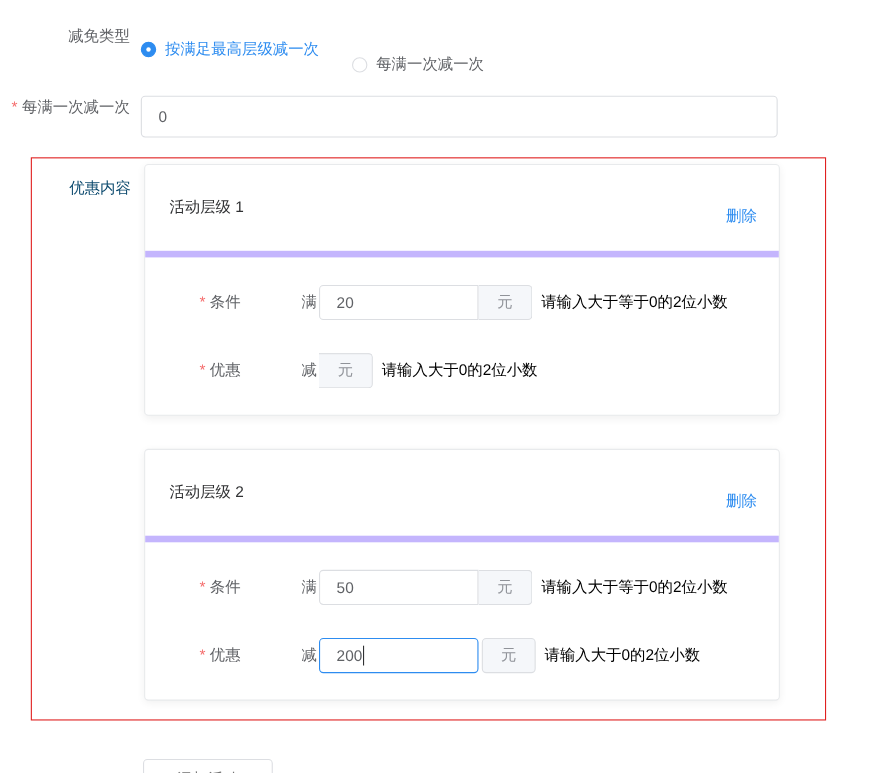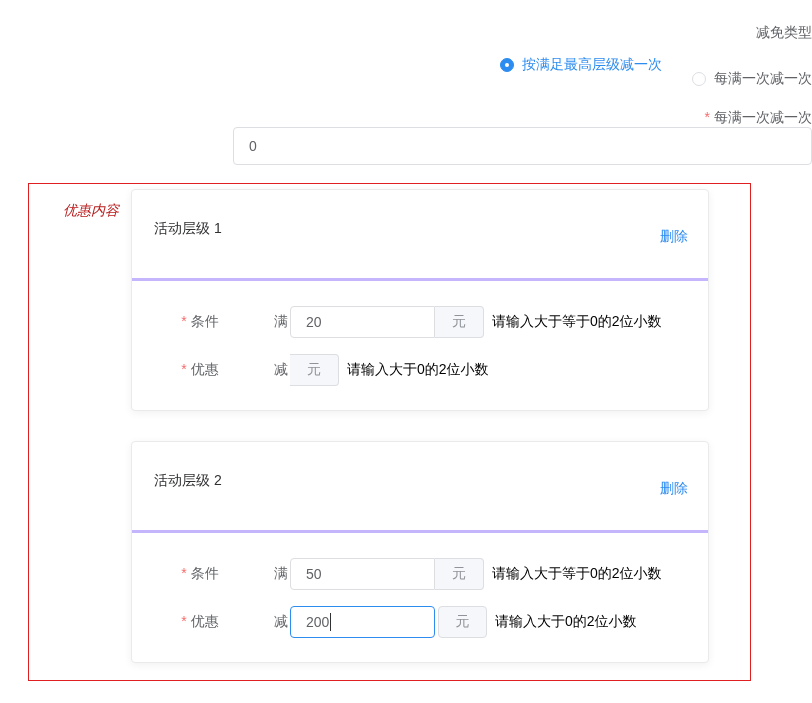--- a/index.html
+++ b/index.html
@@ -10,21 +10,21 @@
   *{box-sizing:border-box;}
   html,body{margin:0;padding:0;background:#fff;}
   body{
     width:812px;height:703px;overflow:hidden;
     font-family:"Liberation Sans","DejaVu Sans",sans-serif;
     font-size:14px;color:#606266;
   }
   .page{position:relative;width:812px;height:703px;padding-top:22px;}
 
   
-  .form-row{display:flex;align-items:flex-end;flex-direction:column;}
+  .form-row{display:flex;align-items:flex-start;}
   .form-label{width:118px;flex:none;text-align:right;color:#606266;line-height:20px;}
   .asterisk{color:var(--asterisk);margin-right:4px;}
 
   
   .row-radio{margin-bottom:19px;}
   .radio-group{display:flex;align-items:center;margin-left:10px;}
   .radio{display:flex;align-items:center;cursor:pointer;}
   .radio + .radio{margin-left:30px;margin-top:28px;}
   .radio-circle{
     width:14px;height:14px;border-radius:50%;
@@ -46,40 +46,40 @@
     font-family:inherit;
   }
 
   
   .content-box{
     margin:18px 0 0 28px;width:723px;
     border:1px solid var(--highlight);
     padding:5px 0 17px 0;
     display:flex;align-items:flex-start;
   }
-  .box-label{width:90px;flex:none;text-align:right;padding-top:13px;color:#b91c1c;font-style:italic;}
+  .box-label{width:90px;flex:none;text-align:right;padding-top:13px;color:#0c4a6e;}
   .tiers{margin-left:12px;width:578px;}
 
   
   .card{
     width:578px;background:#fff;border:1px solid #e8eaec;border-radius:4px;
     box-shadow:0 2px 8px rgba(0,0,0,0.06);
   }
   .card + .card{margin-top:30px;}
-  .card-header{position:relative;padding:28px 20px 40px 22px;border-bottom:3px solid #c4b5fd;}
+  .card-header{position:relative;padding:28px 20px 30px 22px;border-bottom:6px solid #c4b5fd;}
   .card-title{color:#303133;line-height:20px;}
   .delete-link{
     position:absolute;top:36px;right:20px;color:var(--primary);
     cursor:pointer;text-decoration:none;line-height:20px;
   }
   .card-body{padding:25px 0 24px 0;}
 
   
   .field-row{display:flex;align-items:center;height:32px;}
-  .field-row + .field-row{margin-top:16px;}
+  .field-row + .field-row{margin-top:30px;}
   .field-label{width:136px;flex:none;text-align:center;color:#606266;}
   .word{flex:none;margin:0 2px 0 6px;color:#606266;}
   .input-group{display:flex;align-items:flex-end;height:32px;flex:none;}
   .input-wrap{position:relative;flex:none;}
   .ig-input{
     width:145px;height:32px;border:1px solid #dcdee2;border-radius:4px 0 0 4px;
     padding:0 15px;font-size:14px;color:#606266;background:#fff;outline:none;
     font-family:inherit;display:block;
   }
   .append{

